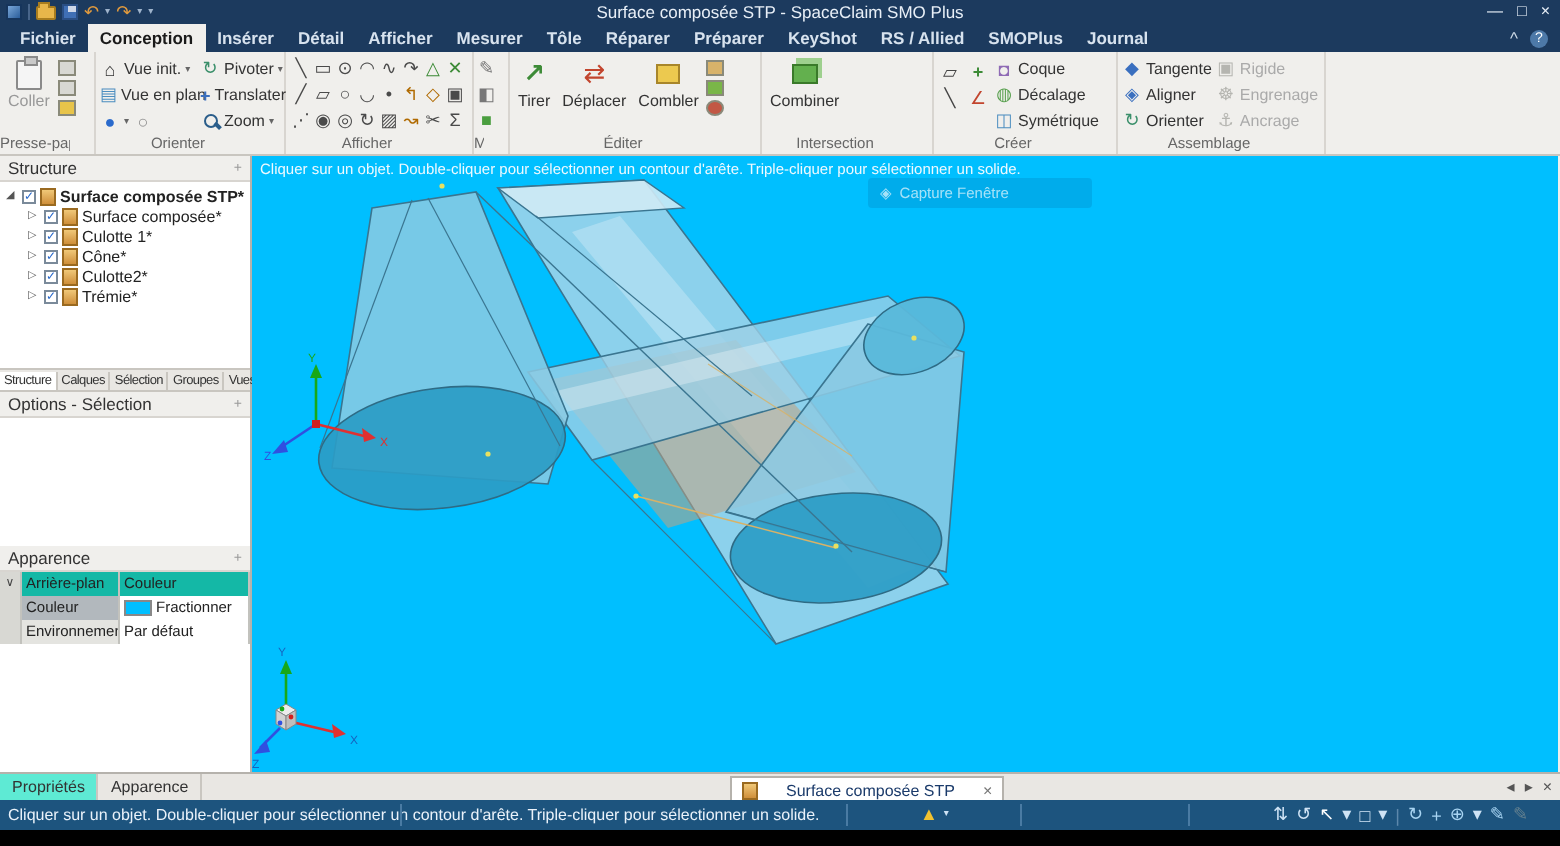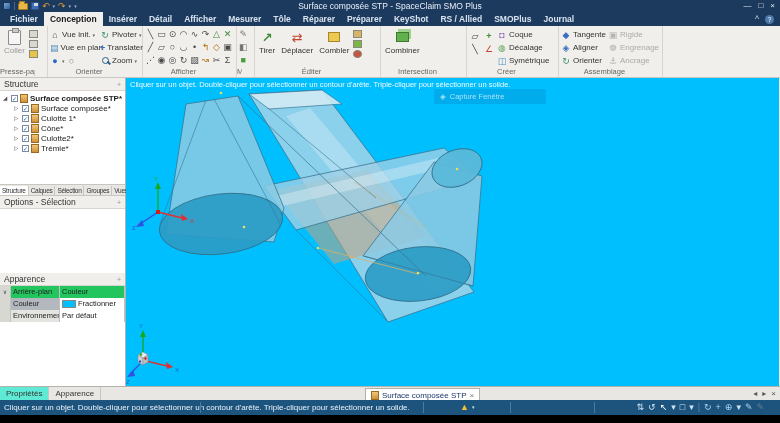--- a/index.html
+++ b/index.html
@@ -69,35 +69,35 @@
   .doc-ico { width:8px; height:9px; background:linear-gradient(180deg,#f0c878,#cf8f3a); border:1px solid #9a6a20; flex:none; }
   #panel-tabs { height:12px; display:flex; align-items:flex-end; background:#e9e7e3; border-top:1px solid #c9c6c0; border-bottom:1px solid #c9c6c0; flex:none; }
   .ptab { font-size:6.5px; letter-spacing:-0.3px; padding:1px 2px; color:#333; border-right:1px solid #c9c6c0; white-space:nowrap; }
   .ptab.active { background:#fff; }
   .spacer-white { flex:1 1 auto; background:#fff; }
   #appearance-table { flex:none; }
   .app-row { display:grid; grid-template-columns:10px 50px 1fr; height:12px; font-size:7.5px; border-bottom:1px solid #c2c2bd; border-right:1px solid #c2c2bd; align-items:center; }
   .app-row .chev { text-align:center; font-size:6px; color:#444; background:#d8d8d3; height:12px; line-height:12px; }
   .app-row .lbl { background:#e4e4e0; height:12px; line-height:12px; padding-left:2px; border-right:1px solid #c2c2bd; border-left:1px solid #c2c2bd; white-space:nowrap; overflow:hidden; }
   .app-row .val { height:12px; line-height:12px; padding-left:2px; background:#fff; display:flex; align-items:center; gap:2px; white-space:nowrap; overflow:hidden; }
-  .app-row.header .lbl, .app-row.header .val { background:#22c55e; }
+  .app-row.header .lbl, .app-row.header .val { background:#14b8a6; }
   .app-row.selected .lbl { background:#b2b8bd; }
   .swatch { width:14px; height:8px; border:1px solid #888; display:inline-block; flex:none; }
 
   
   #viewport { position:relative; width:653px; height:308px; background:#00BFFF; overflow:hidden; }
   #vp-hint { position:absolute; top:2px; left:4px; color:#eef9ff; font-size:7.5px; white-space:nowrap; }
   #capture-btn { position:absolute; left:308px; top:11px; width:112px; height:15px; background:rgba(0,145,205,0.40); border-radius:2px; color:rgba(255,255,255,0.65); font-size:7.5px; display:flex; align-items:center; gap:4px; padding-left:6px; }
 
   
   #docstrip { position:absolute; top:386px; left:0; right:0; height:14px; background:#e9e7e3; border-top:1px solid #b5b2ac; }
   #bottom-tabs { position:absolute; left:0; top:0; height:14px; display:flex; }
   .btab { font-size:8px; padding:2px 6px; color:#333; border-right:1px solid #c9c6c0; height:14px; }
   .btab.active { background:#5eead4; }
-  #doctab { position:absolute; left:365px; top:1px; height:13px; background:#fff; border:1px solid #b5b2ac; border-bottom:none; display:flex; align-items:center; gap:3px; padding:0 5px; font-size:8px; color:#1a3a6a; }
+  #doctab { position:absolute; left:365px; top:1px; height:13px; background:#fff; border:1px solid #b5b2ac; border-bottom:none; display:flex; align-items:center; gap:14px; padding:0 5px; font-size:8px; color:#1a3a6a; }
   #docnav { position:absolute; right:4px; top:2px; display:flex; gap:5px; font-size:8px; color:#555; }
 
   
   #statusbar { position:absolute; top:400px; left:0; right:0; height:15px; background:#1d547e; color:#eaf2fa; font-size:8px; }
   #status-msg { position:absolute; left:4px; top:3px; white-space:nowrap; }
   .sb-sep { position:absolute; top:2px; width:1px; height:11px; background:#4a7ba3; }
   #sb-warn { position:absolute; left:460px; top:2px; color:#f2c230; font-size:9px; display:flex; gap:3px; align-items:center; }
   #sb-icons { position:absolute; right:16px; top:2px; display:flex; gap:4px; align-items:center; font-size:9px; }
   #sb-icons .sep { color:#5d88ab; }
 

